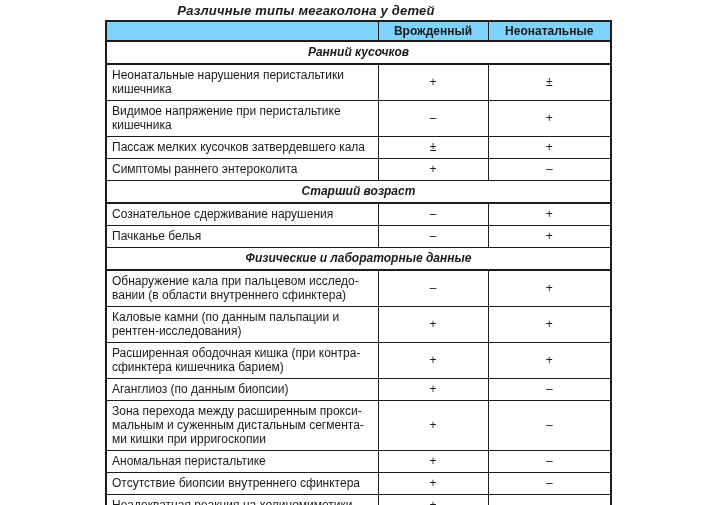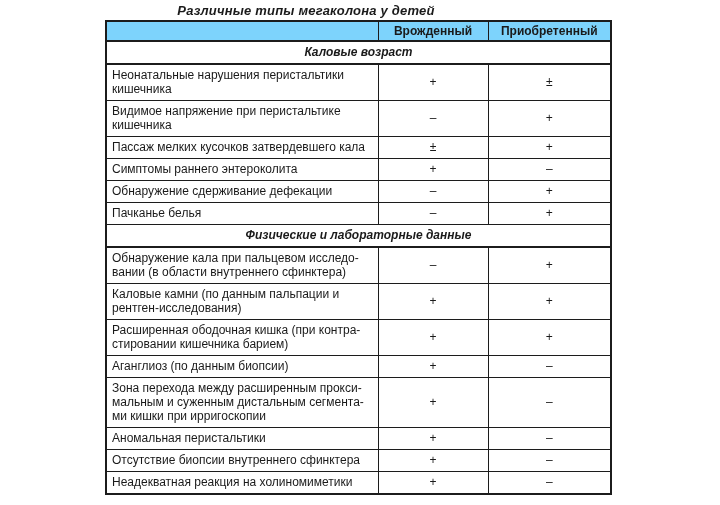--- a/index.html
+++ b/index.html
@@ -85,26 +85,26 @@
   <table class="megacolon">
     <colgroup>
       <col class="c1">
         <col class="c2">
         <col class="c3">
     </colgroup>
     <thead>
       <tr>
         <th></th>
         <th>Врожденный</th>
-        <th>Приобретенный</th>
+        <th>Неонатальные</th>
       </tr>
     </thead>
     <tbody id="table-body">
         <tr class="section-row">
-          <td colspan="3">Каловые возраст</td>
+          <td colspan="3">Ранний кусочков</td>
         </tr>
         <tr class="data-row">
           <td class="label-cell">Неонатальные нарушения перистальтики
 кишечника</td>
           <td class="value-cell">+</td>
           <td class="value-cell">±</td>
         </tr>
         <tr class="data-row">
           <td class="label-cell">Видимое напряжение при перистальтике
 кишечника</td>
@@ -114,22 +114,25 @@
         <tr class="data-row">
           <td class="label-cell">Пассаж мелких кусочков затвердевшего кала</td>
           <td class="value-cell">±</td>
           <td class="value-cell">+</td>
         </tr>
         <tr class="data-row">
           <td class="label-cell">Симптомы раннего энтероколита</td>
           <td class="value-cell">+</td>
           <td class="value-cell">–</td>
         </tr>
+        <tr class="section-row">
+          <td colspan="3">Старший возраст</td>
+        </tr>
         <tr class="data-row">
-          <td class="label-cell">Обнаружение сдерживание дефекации</td>
+          <td class="label-cell">Сознательное сдерживание нарушения</td>
           <td class="value-cell">–</td>
           <td class="value-cell">+</td>
         </tr>
         <tr class="data-row">
           <td class="label-cell">Пачканье белья</td>
           <td class="value-cell">–</td>
           <td class="value-cell">+</td>
         </tr>
         <tr class="section-row">
           <td colspan="3">Физические и лабораторные данные</td>
@@ -141,38 +144,38 @@
           <td class="value-cell">+</td>
         </tr>
         <tr class="data-row">
           <td class="label-cell">Каловые камни (по данным пальпации и
 рентген-исследования)</td>
           <td class="value-cell">+</td>
           <td class="value-cell">+</td>
         </tr>
         <tr class="data-row">
           <td class="label-cell">Расширенная ободочная кишка (при контра-
-стировании кишечника барием)</td>
+сфинктера кишечника барием)</td>
           <td class="value-cell">+</td>
           <td class="value-cell">+</td>
         </tr>
         <tr class="data-row">
           <td class="label-cell">Аганглиоз (по данным биопсии)</td>
           <td class="value-cell">+</td>
           <td class="value-cell">–</td>
         </tr>
         <tr class="data-row">
           <td class="label-cell">Зона перехода между расширенным прокси-
 мальным и суженным дистальным сегмента-
 ми кишки при ирригоскопии</td>
           <td class="value-cell">+</td>
           <td class="value-cell">–</td>
         </tr>
         <tr class="data-row">
-          <td class="label-cell">Аномальная перистальтики</td>
+          <td class="label-cell">Аномальная перистальтике</td>
           <td class="value-cell">+</td>
           <td class="value-cell">–</td>
         </tr>
         <tr class="data-row">
           <td class="label-cell">Отсутствие биопсии внутреннего сфинктера</td>
           <td class="value-cell">+</td>
           <td class="value-cell">–</td>
         </tr>
         <tr class="data-row">
           <td class="label-cell">Неадекватная реакция на холиномиметики</td>

